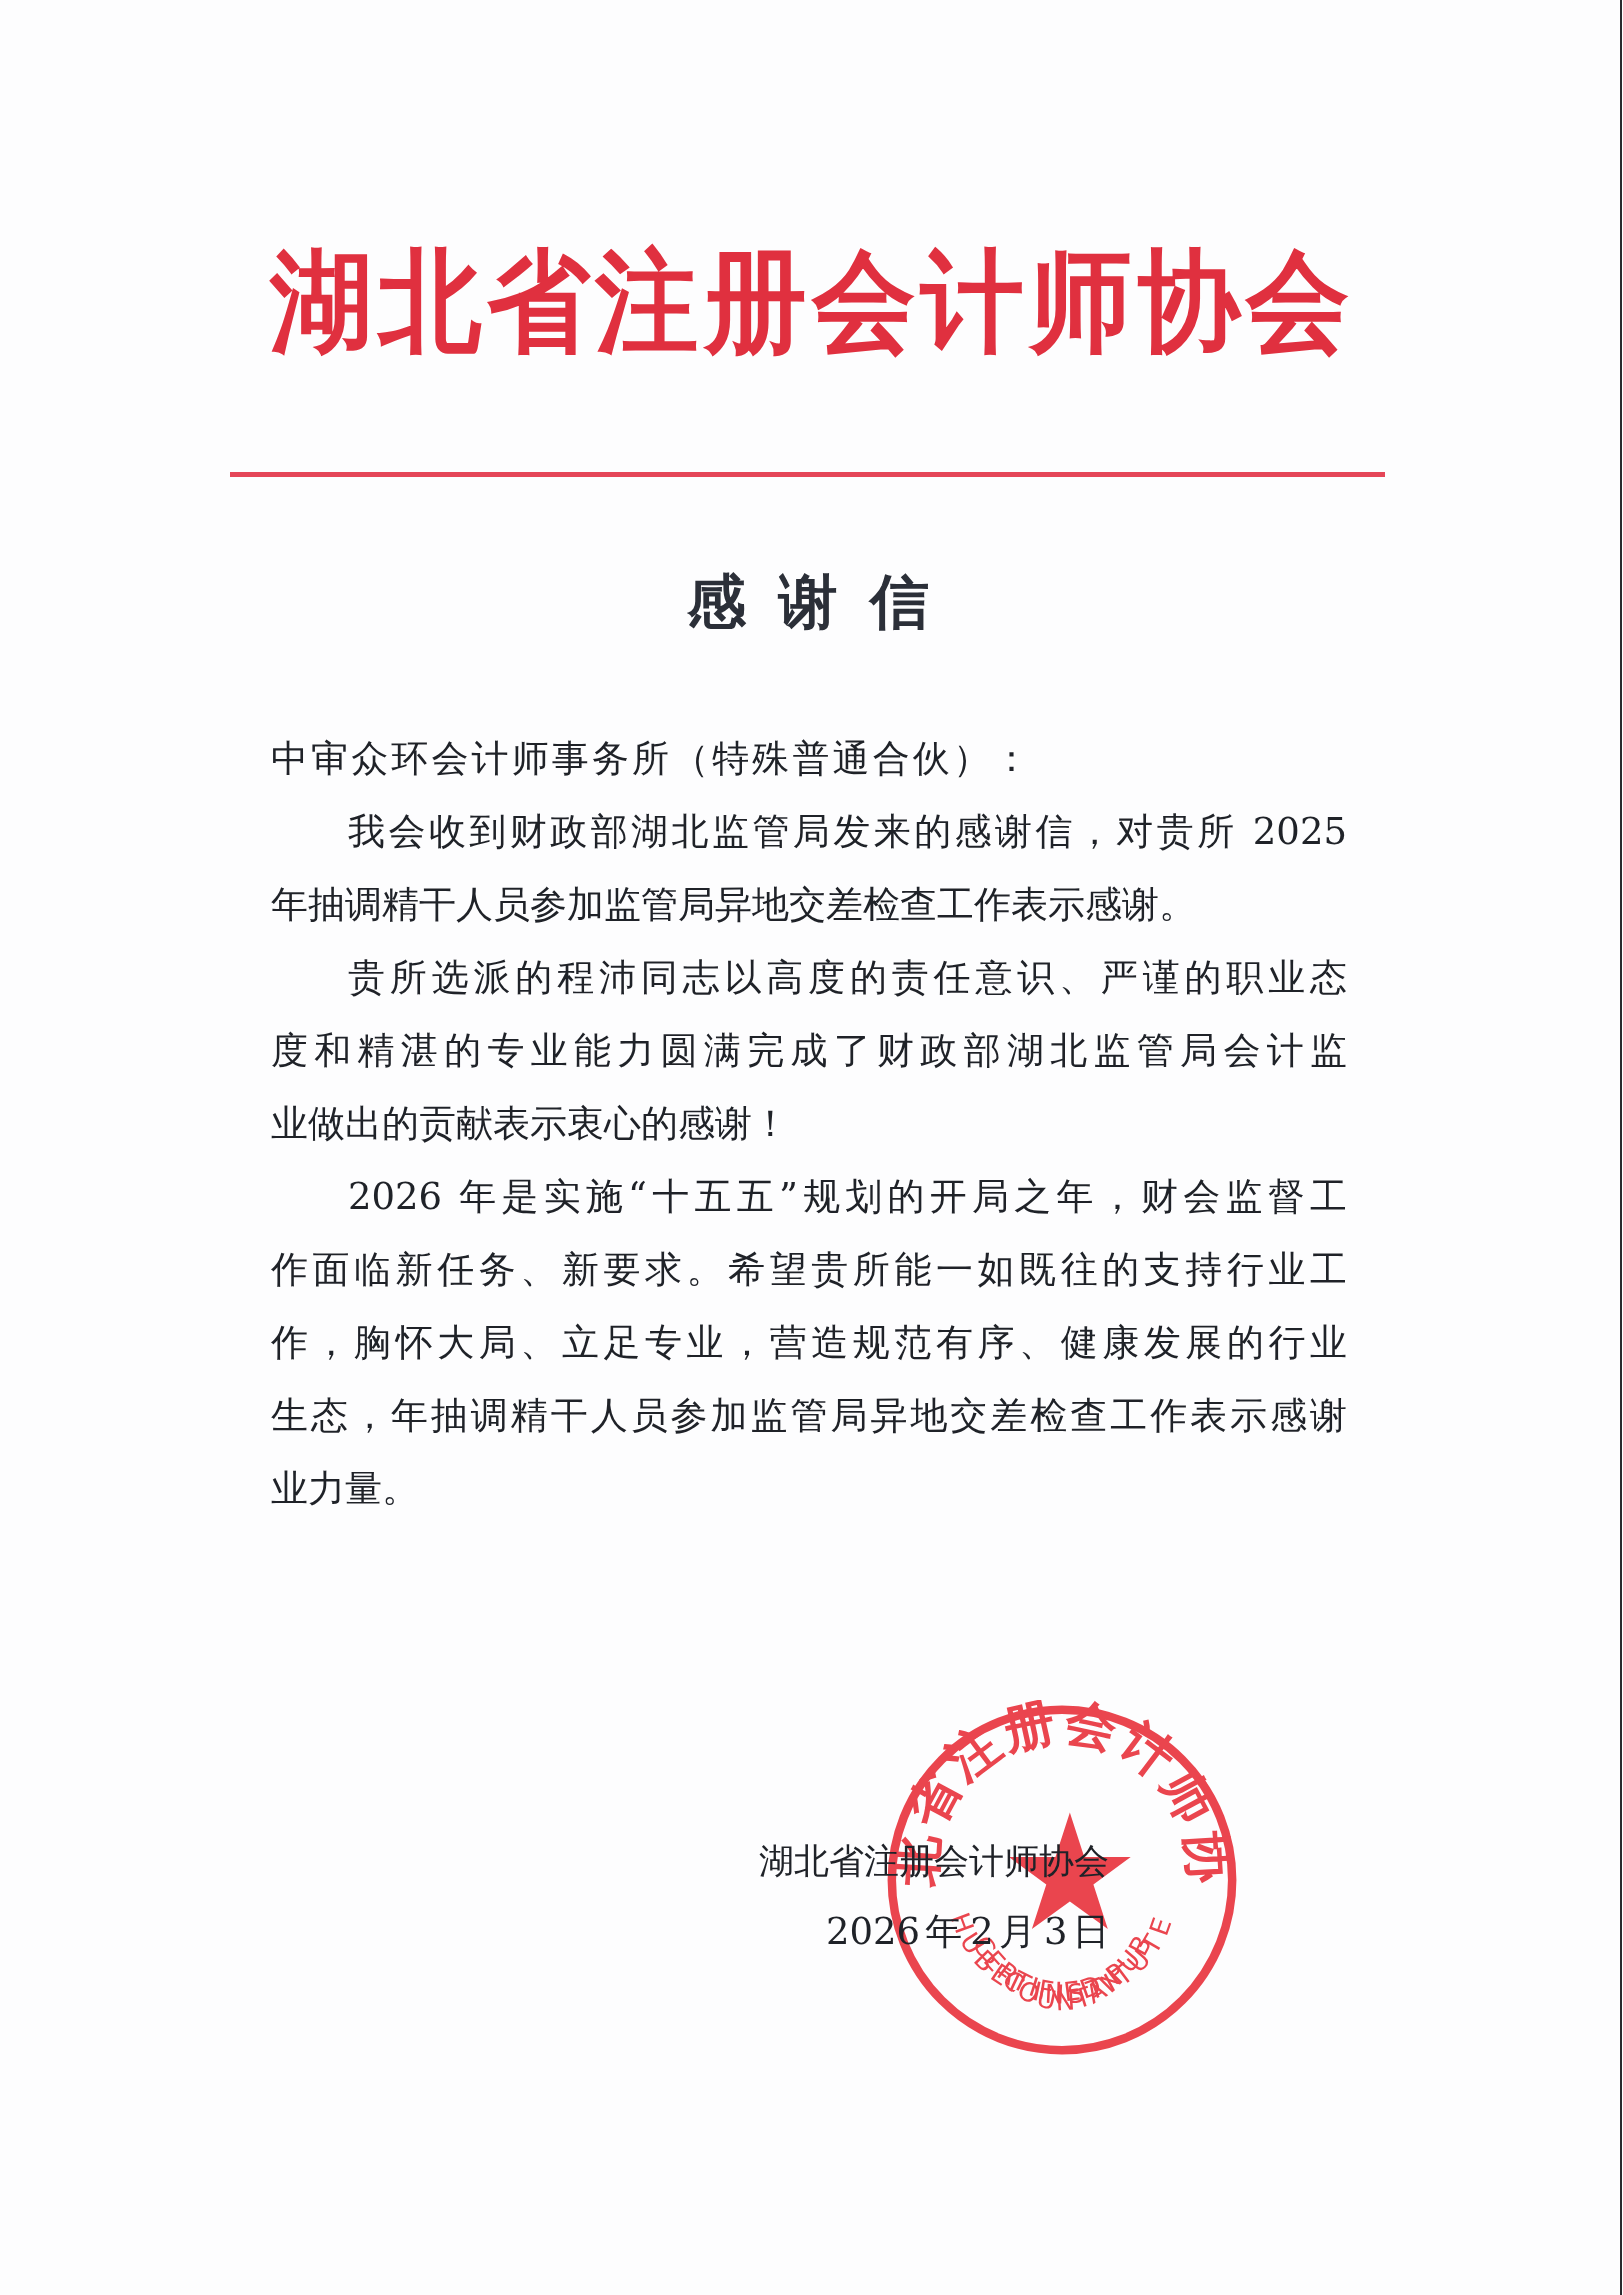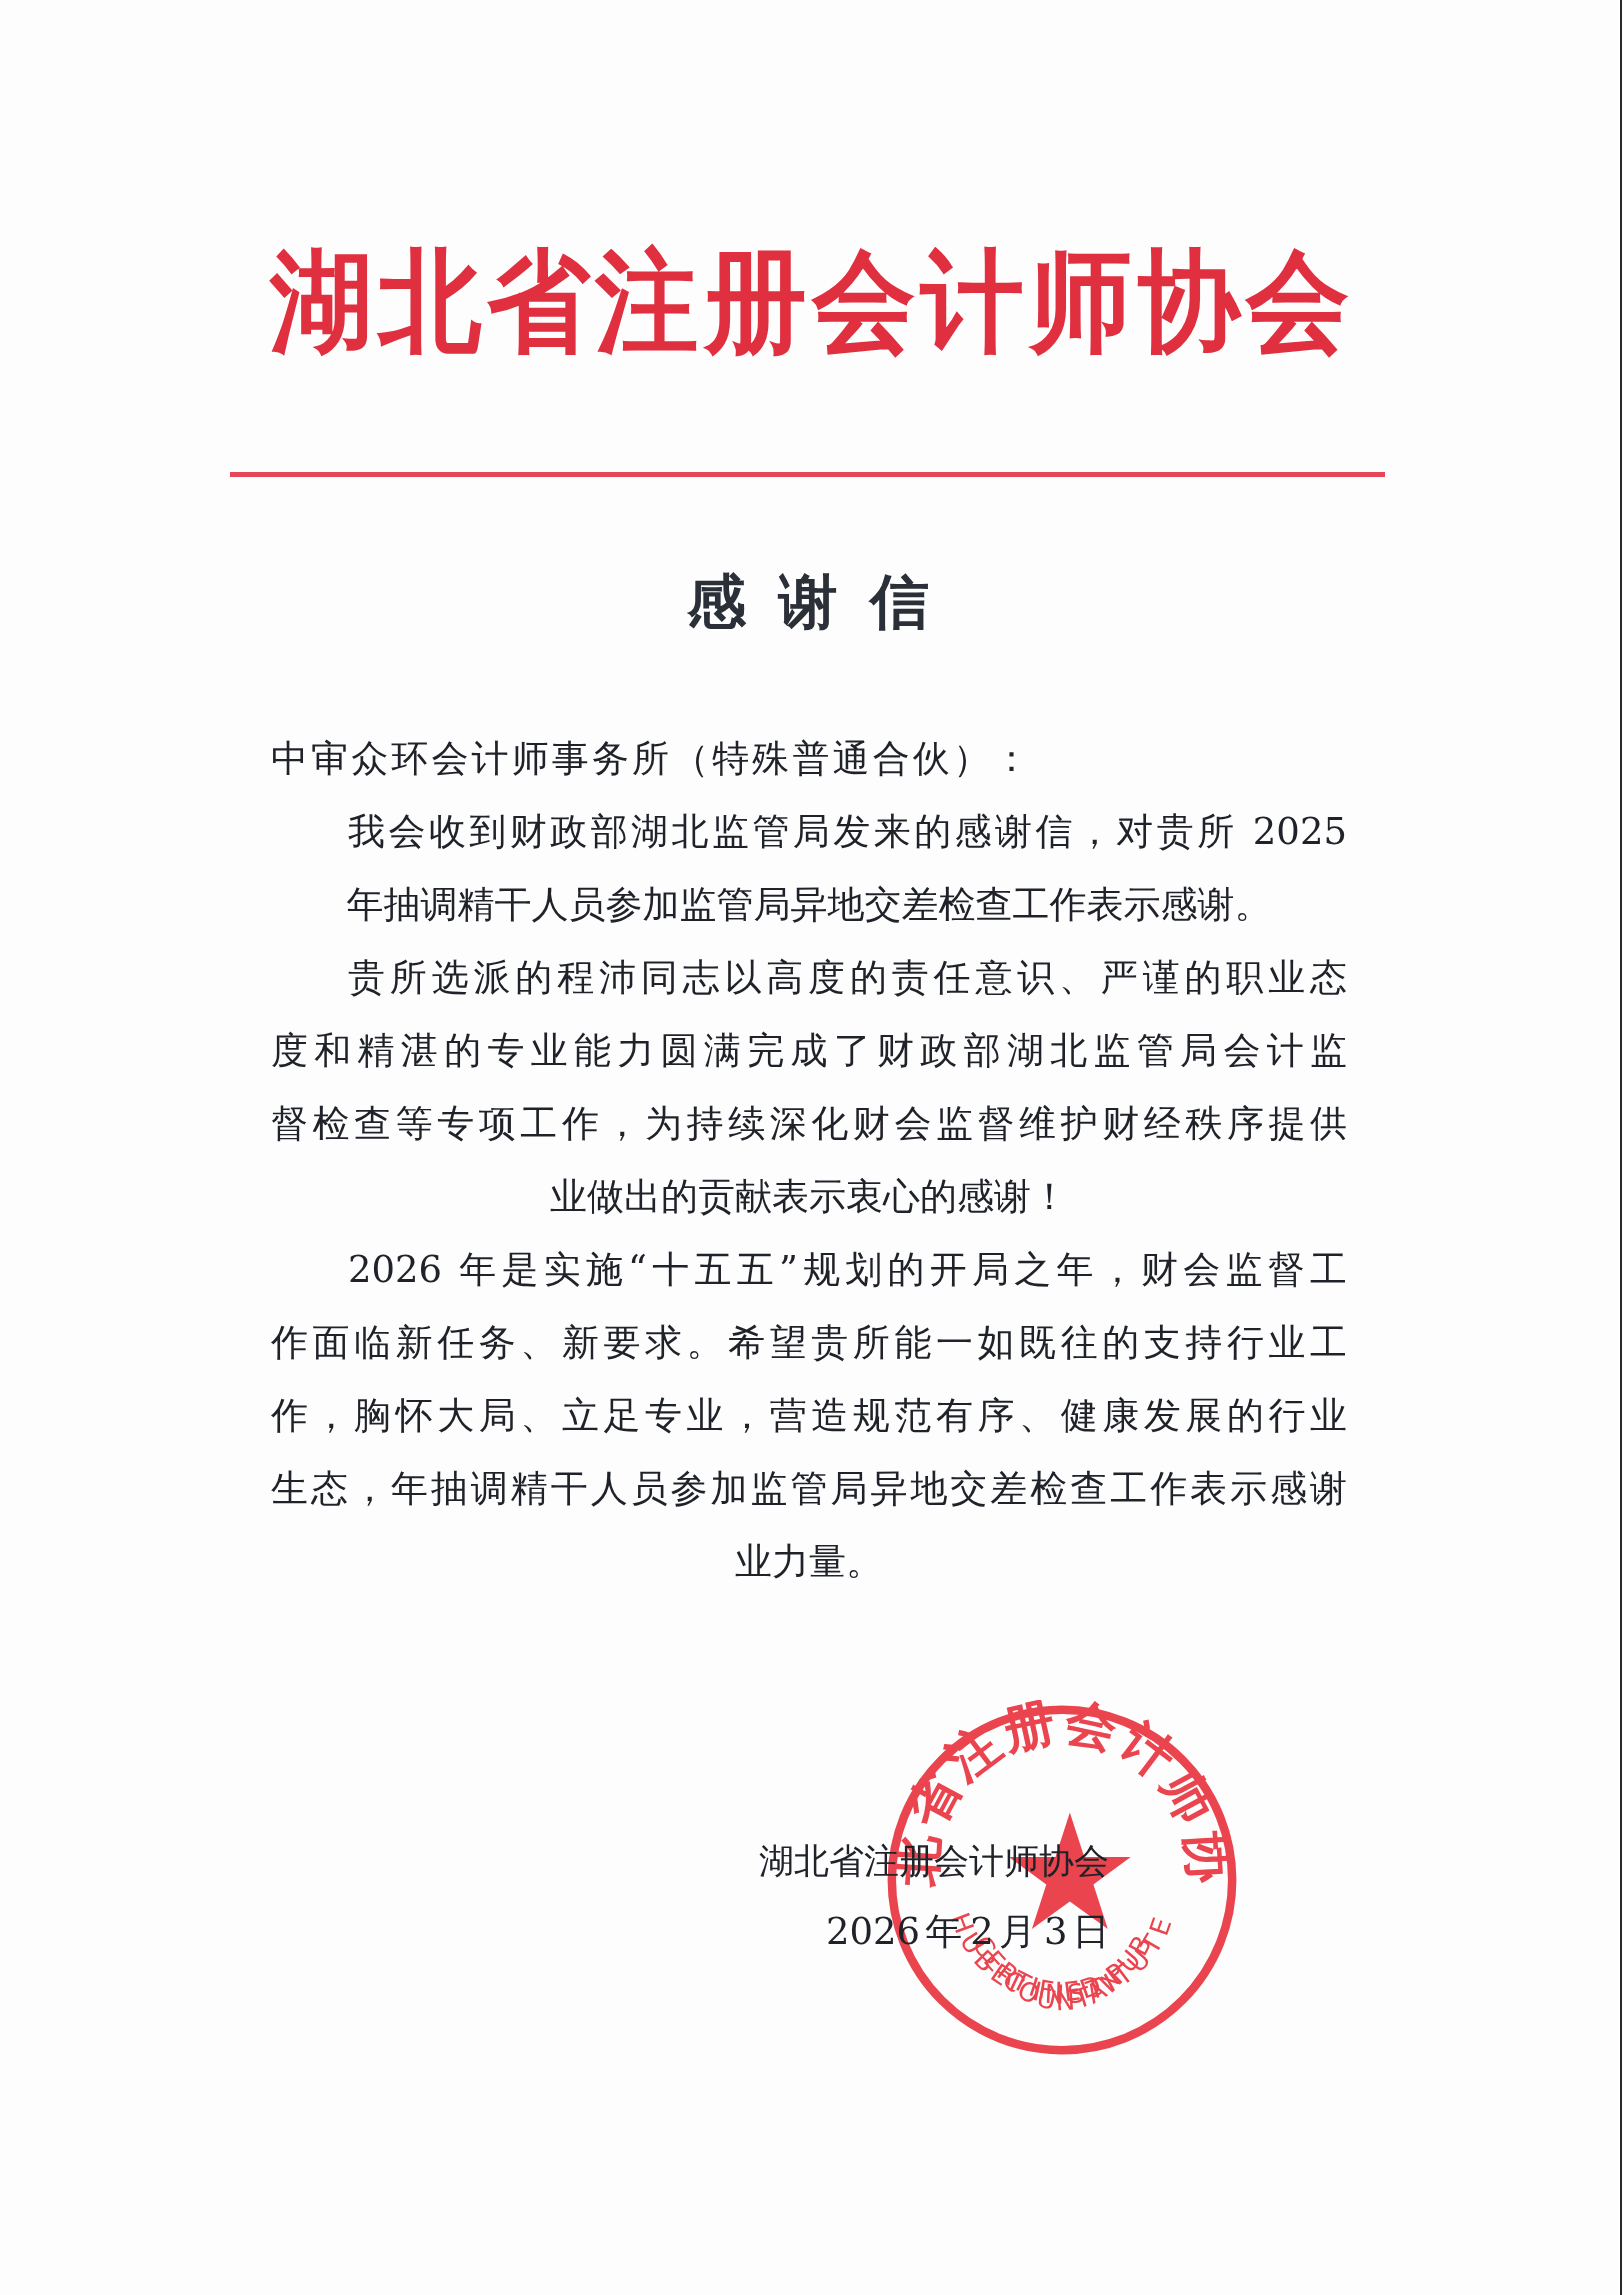--- a/index.html
+++ b/index.html
@@ -82,21 +82,21 @@
     height: 73px;
     line-height: 73px;
     white-space: nowrap;
     overflow: visible;
   }
   .line.full {
     text-align: justify;
     text-align-last: justify;
   }
   .line.partial {
-    text-align: center;
+    text-align: left;
     font-family: Liberation Serif, serif;
   }
   .line.indent {
     padding-left: 77px;
   }
   .line.salutation {
     width: 759px;
     text-align: justify;
     text-align-last: justify;
   }
@@ -154,21 +154,20 @@
   <div class="red-rule"></div>
 
   <div class="letter-title">感谢信</div>
 
   <div class="body-text">
     <div class="line salutation">中审众环会计师事务所（特殊普通合伙）：</div>
     <div class="line full indent">我会收到财政部湖北监管局发来的感谢信，对贵所 2025</div>
     <div class="line partial">年抽调精干人员参加监管局异地交差检查工作表示感谢。</div>
     <div class="line full indent">贵所选派的程沛同志以高度的责任意识、严谨的职业态</div>
     <div class="line full">度和精湛的专业能力圆满完成了财政部湖北监管局会计监</div>
-    <div class="line full">督检查等专项工作，为持续深化财会监督维护财经秩序提供</div>
     <div class="line partial">业做出的贡献表示衷心的感谢！</div>
     <div class="line full indent">2026 年是实施“十五五”规划的开局之年，财会监督工</div>
     <div class="line full">作面临新任务、新要求。希望贵所能一如既往的支持行业工</div>
     <div class="line full">作，胸怀大局、立足专业，营造规范有序、健康发展的行业</div>
     <div class="line full">生态，年抽调精干人员参加监管局异地交差检查工作表示感谢</div>
     <div class="line partial">业力量。</div>
   </div>
 
   <div class="stamp">
     <svg viewBox="0 0 550 550" xmlns="http://www.w3.org/2000/svg">

